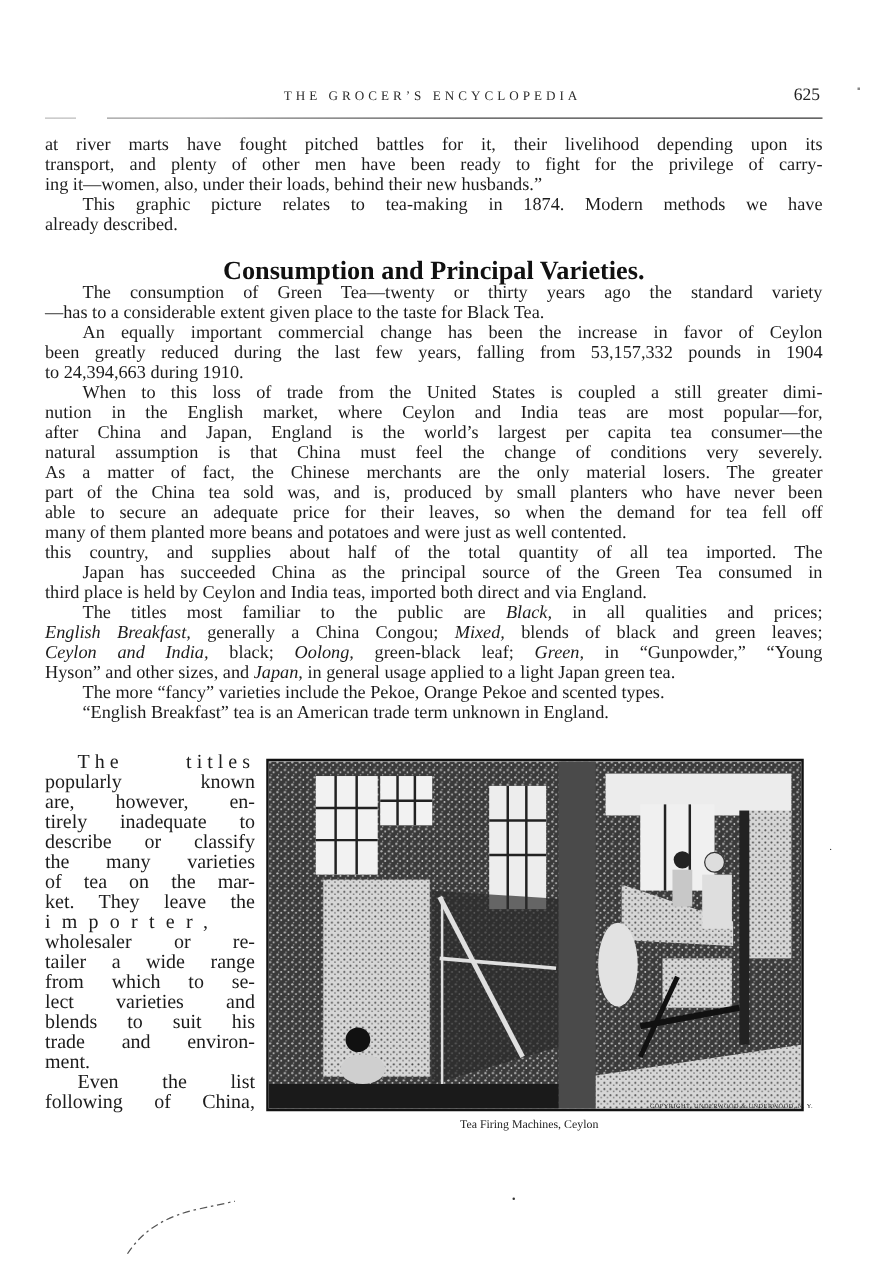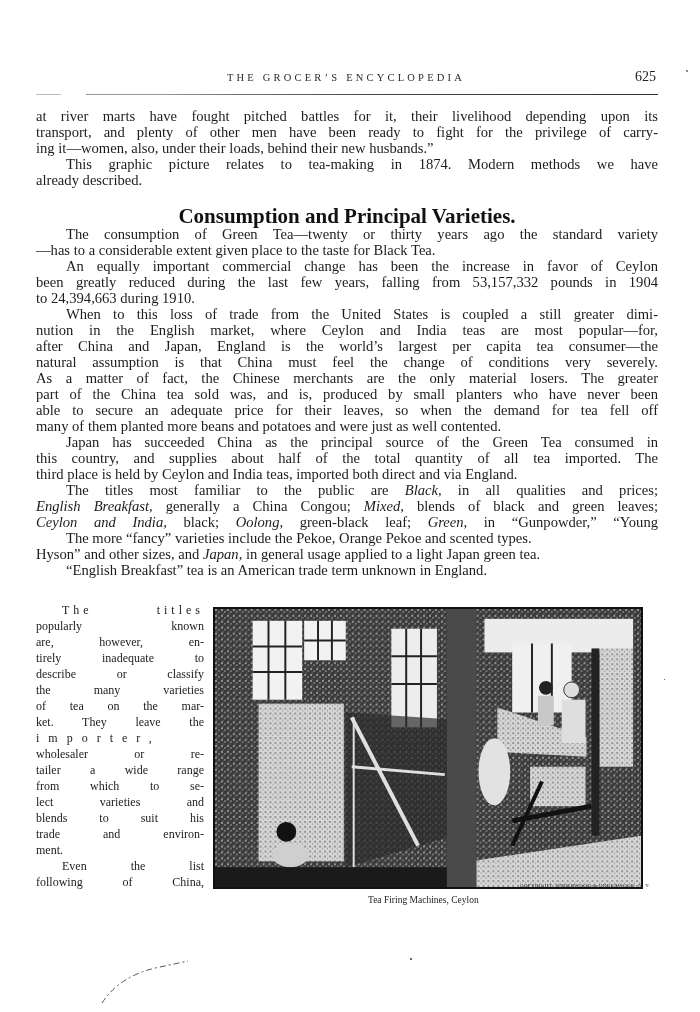--- a/index.html
+++ b/index.html
@@ -21,21 +21,21 @@
                font-size: 14.6px; line-height: 16px; }
   .line { display: block; white-space: nowrap; text-align: justify; text-align-last: justify; height: 16px; }
   .line.last { text-align-last: left; }
   .line.indent { padding-left: 30px; }
   .line i { font-style: italic; }
 
   .section-heading { position: absolute; left: 36px; width: 622px; top: 204px; text-align: center;
                      font-family: "Liberation Serif", serif; font-weight: bold; font-size: 21px; color: #111; }
 
   .narrow-text { position: absolute; left: 36px; top: 602px; width: 168px; font-family: "Liberation Serif", serif;
-                 font-size: 12px; line-height: 16.1px; }
+                 font-size: 16px; line-height: 16.1px; }
   .narrow-text .line { text-align: justify; text-align-last: justify; }
   .narrow-text .line.last { text-align-last: left; }
   .narrow-text .line.indent { padding-left: 26px; }
 
   .figure { position: absolute; left: 213px; top: 607px; width: 430px; height: 282px;
             border: 2px solid #111; box-sizing: border-box; background: #f4f4f4; overflow: hidden; }
   .figure svg { display: block; width: 100%; height: 100%; }
   .copyright { position: absolute; left: 520px; top: 883px; font-family: "Liberation Serif", serif;
                font-size: 5px; letter-spacing: 0.4px; color: #222; }
   .caption { position: absolute; left: 368px; top: 895px; font-family: "Liberation Serif", serif;
@@ -73,30 +73,30 @@
     <span class="line">been greatly reduced during the last few years, falling from 53,157,332 pounds in 1904</span>
     <span class="line last">to 24,394,663 during 1910.</span>
     <span class="line indent">When to this loss of trade from the United States is coupled a still greater dimi-</span>
     <span class="line">nution in the English market, where Ceylon and India teas are most popular—for,</span>
     <span class="line">after China and Japan, England is the world’s largest per capita tea consumer—the</span>
     <span class="line">natural assumption is that China must feel the change of conditions very severely.</span>
     <span class="line">As a matter of fact, the Chinese merchants are the only material losers.  The greater</span>
     <span class="line">part of the China tea sold was, and is, produced by small planters who have never been</span>
     <span class="line">able to secure an adequate price for their leaves, so when the demand for tea fell off</span>
     <span class="line last">many of them planted more beans and potatoes and were just as well contented.</span>
+    <span class="line">this country, and supplies about half of the total quantity of all tea imported.  The</span>
     <span class="line indent">Japan has succeeded China as the principal source of the Green Tea consumed in</span>
-    <span class="line">this country, and supplies about half of the total quantity of all tea imported.  The</span>
     <span class="line last">third place is held by Ceylon and India teas, imported both direct and via England.</span>
 
     <span class="line indent"><span>The titles most familiar to the public are </span><i>Black,</i><span> in all qualities and prices;</span></span>
     <span class="line"><i>English Breakfast,</i><span> generally a China Congou; </span><i>Mixed,</i><span> blends of black and green leaves;</span></span>
     <span class="line"><i>Ceylon and India,</i><span> black; </span><i>Oolong,</i><span> green-black leaf; </span><i>Green,</i><span> in “Gunpowder,” “Young</span></span>
+    <span class="line last"><span>Hyson” and other sizes, and </span><i>Japan,</i><span> in general usage applied to a light Japan green tea.</span></span>
+
     <span class="line indent last">The more “fancy” varieties include the Pekoe, Orange Pekoe and scented types.</span>
-
-    <span class="line last"><span>Hyson” and other sizes, and </span><i>Japan,</i><span> in general usage applied to a light Japan green tea.</span></span>
     <span class="line indent last">“English Breakfast” tea is an American trade term unknown in England.</span>
   </div>
 
   <div class="narrow-text">
     <span class="line indent" style="letter-spacing:4px;">The titles</span>
     <span class="line">popularly known</span>
     <span class="line">are, however, en-</span>
     <span class="line">tirely inadequate to</span>
     <span class="line">describe or classify</span>
     <span class="line">the many varieties</span>

